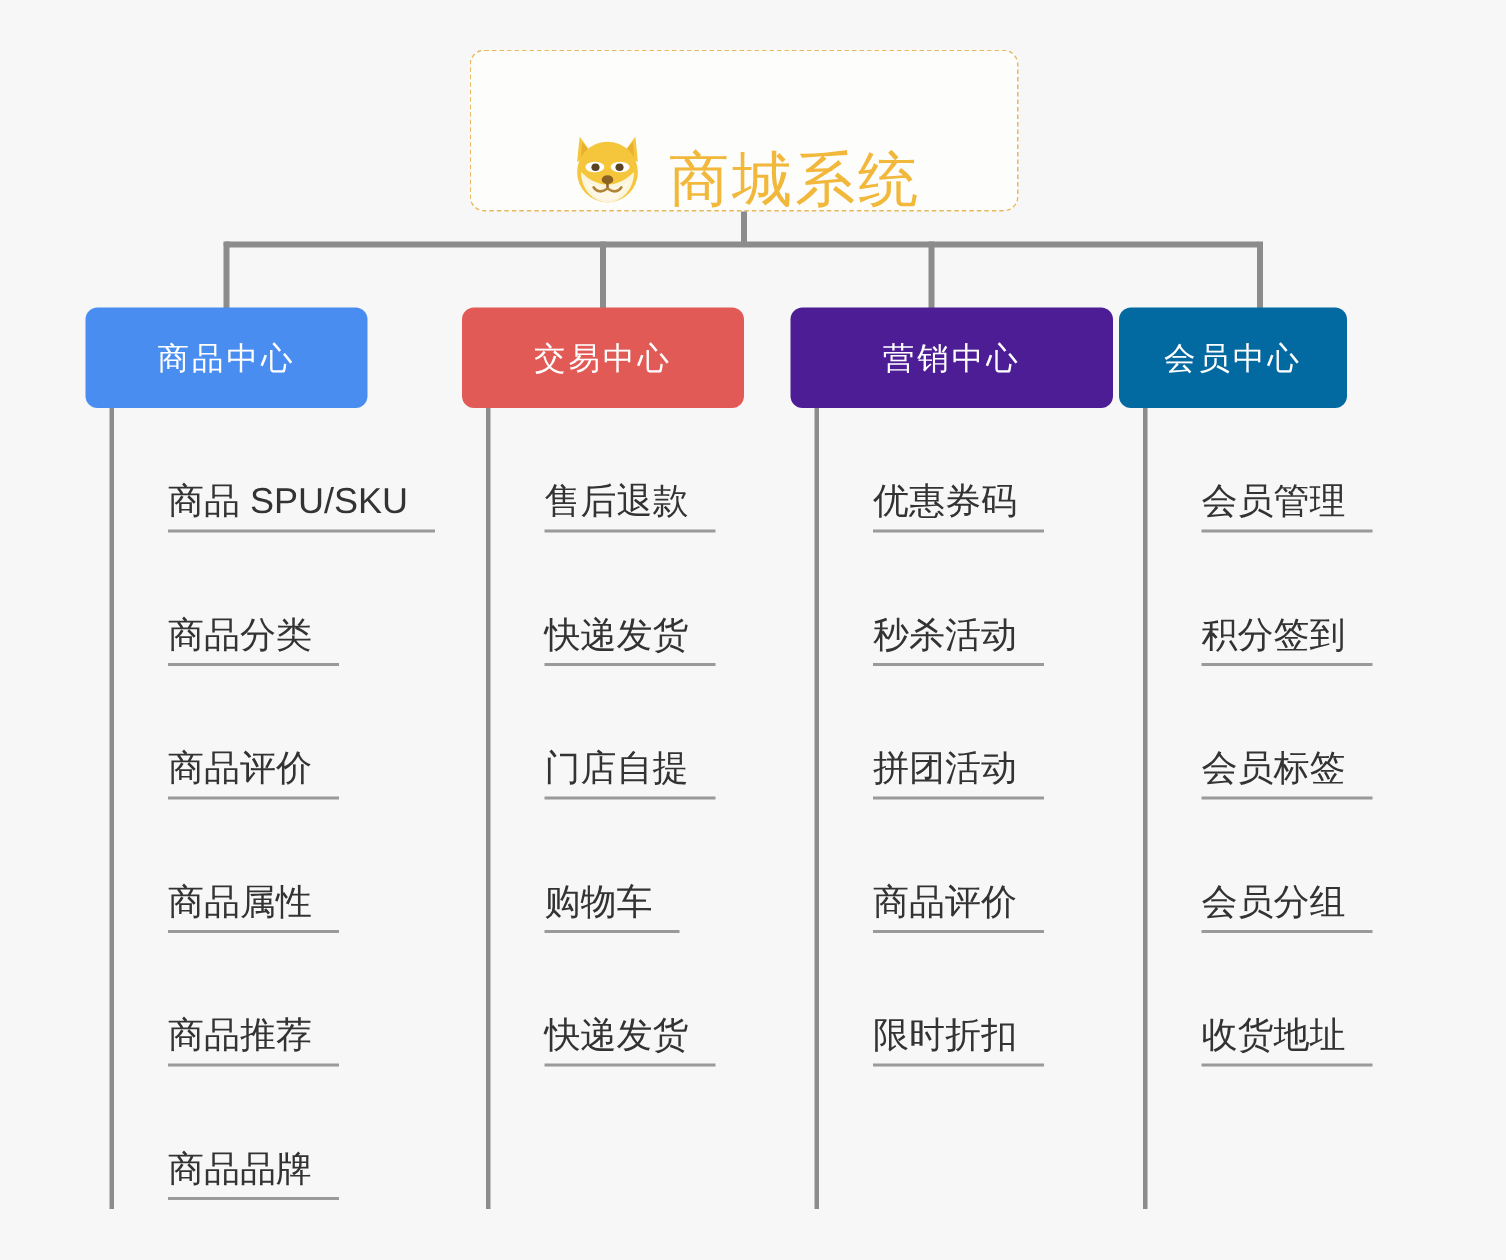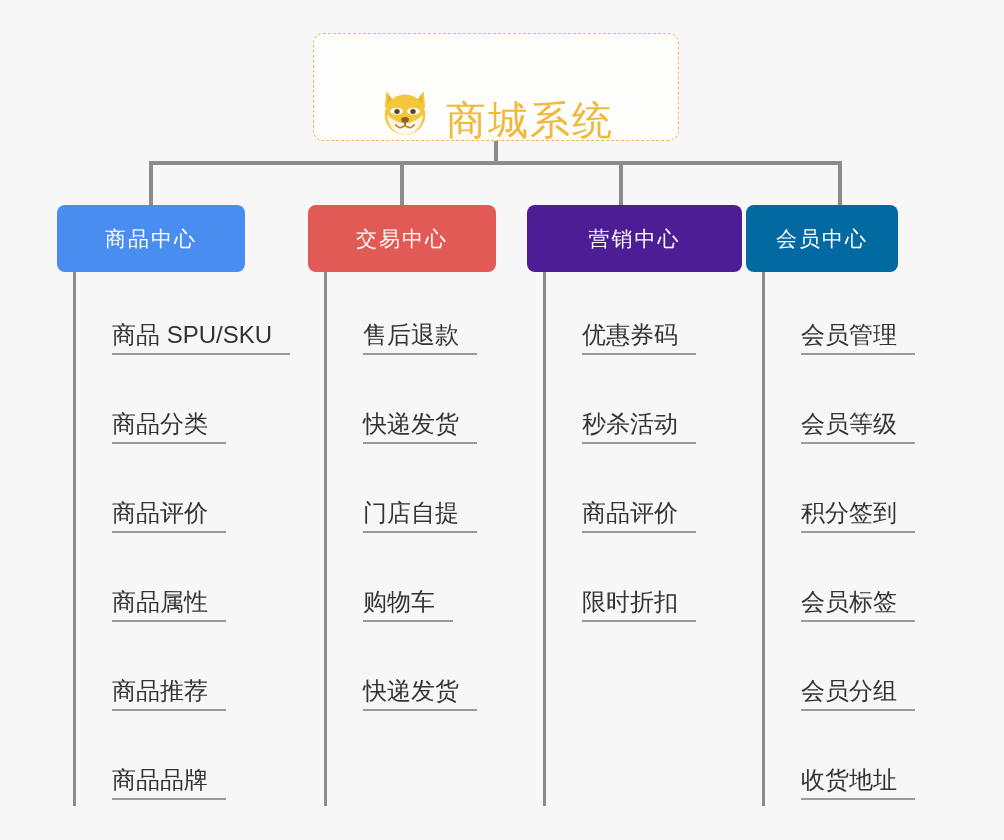--- a/index.html
+++ b/index.html
@@ -197,41 +197,41 @@
     </div>
     <div class="branch-spine" style="height:534px;"></div>
     <div class="leaf-list">
       <div class="leaf">
           <span class="leaf-label">优惠券码</span>
         </div>
       <div class="leaf">
           <span class="leaf-label">秒杀活动</span>
         </div>
       <div class="leaf">
+          <span class="leaf-label">拼团活动</span>
+        </div>
+      <div class="leaf">
           <span class="leaf-label">商品评价</span>
         </div>
       <div class="leaf">
           <span class="leaf-label">限时折扣</span>
         </div>
     </div>
   </div>
 
   <div class="branch" style="left:746px; width:200px;">
     <div class="branch-header" style="width:152px; background:#0369a1;">
       <span>会员中心</span>
     </div>
     <div class="branch-spine" style="height:534px;"></div>
     <div class="leaf-list">
       <div class="leaf">
           <span class="leaf-label">会员管理</span>
         </div>
       <div class="leaf">
-          <span class="leaf-label">会员等级</span>
-        </div>
-      <div class="leaf">
           <span class="leaf-label">积分签到</span>
         </div>
       <div class="leaf">
           <span class="leaf-label">会员标签</span>
         </div>
       <div class="leaf">
           <span class="leaf-label">会员分组</span>
         </div>
       <div class="leaf">
           <span class="leaf-label">收货地址</span>

